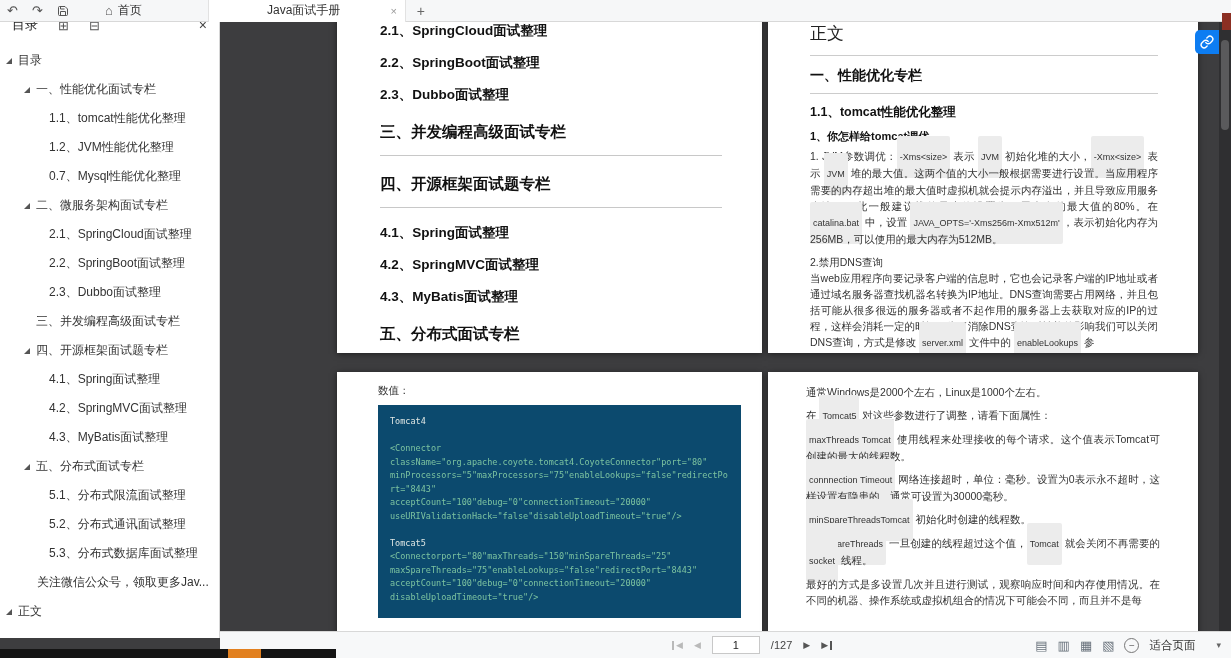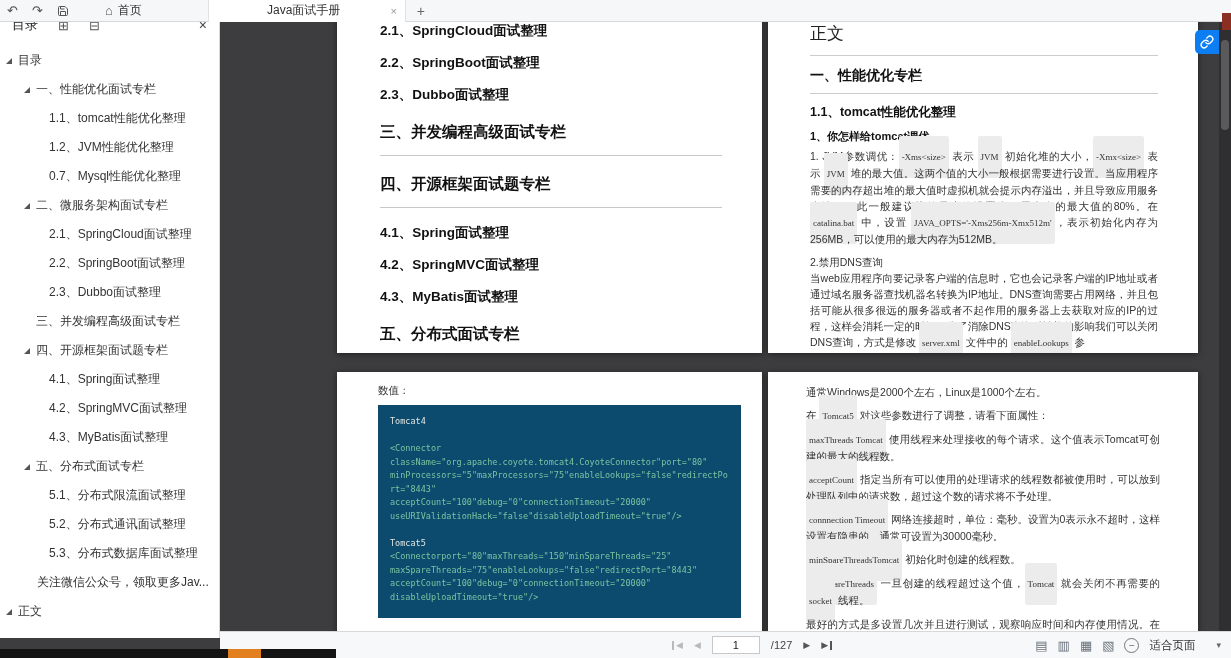--- a/index.html
+++ b/index.html
@@ -47,21 +47,21 @@
   .toc-item { font-weight:bold; font-size:13.5px; color:#111; margin-bottom:14px; }
   .toc-h { font-weight:bold; font-size:15.5px; color:#111; padding-bottom:12px;
            border-bottom:1px solid #c8c8c8; margin:18px 0 16px; }
 
   .doc-title { font-size:17px; color:#222; padding-bottom:10px; border-bottom:1px solid #ccc; margin-bottom:11px; }
   .h1 { font-size:14px; font-weight:bold; color:#111; padding-bottom:8px; border-bottom:1px solid #ccc; margin-bottom:10px; }
   .h2 { font-size:12.5px; font-weight:bold; color:#111; margin-bottom:8px; }
   .h3 { font-size:11px; font-weight:bold; color:#111; margin-bottom:4px; }
   .para { font-size:10.5px; line-height:16px; color:#333; text-align:justify; margin-bottom:7px; }
   .pline { font-size:10.5px; line-height:16px; color:#333; }
-  .chip { font-family:Liberation Serif, serif; font-size:9px; background:#ececec;
+  .chip { font-family:Liberation Sans, sans-serif; font-size:9px; background:#ececec;
           border-radius:2px; padding:16px 3px; color:#333; }
 
   .num-label { font-size:10.5px; color:#333; margin-bottom:7px; }
   .codeblock { width:363px; background:#0c4a6e; padding:10px 12px 14px 12px; }
   .code-line { font-family:"DejaVu Sans Mono",monospace; font-size:8.5px; line-height:13.5px;
                color:#7cc3a0; white-space:pre-wrap; word-break:break-all; min-height:13.5px; }
   .code-head { color:#e0e7e4; }
 
   
   #bottombar { position:absolute; left:220px; right:0; bottom:0; height:27px; background:#f7f8f9;
@@ -234,21 +234,20 @@
         <div class="code-line">maxSpareThreads="75"enableLookups="false"redirectPort="8443"</div>
         <div class="code-line">acceptCount="100"debug="0"connectionTimeout="20000"</div>
         <div class="code-line">disableUploadTimeout="true"/&gt;</div>
       </div>
     </div>
 
     <div class="page" id="page4">
       <p class="para">通常Windows是2000个左右，Linux是1000个左右。</p>
       <p class="para"><span>在 </span><code class="chip">Tomcat5</code><span> 对这些参数进行了调整，请看下面属性：</span></p>
       <p class="para"><code class="chip">maxThreads Tomcat</code><span> 使用线程来处理接收的每个请求。这个值表示Tomcat可创建的最大的线程数。</span></p>
-      <p class="para"><code class="chip">acceptCount</code><span> 指定当所有可以使用的处理请求的线程数都被使用时，可以放到处理队列中的请求数，超过这个数的请求将不予处理。</span></p>
       <p class="para"><code class="chip">connnection Timeout</code><span> 网络连接超时，单位：毫秒。设置为0表示永不超时，这样设置有隐患的。通常可设置为30000毫秒。</span></p>
       <p class="para"><code class="chip">minSpareThreadsTomcat</code><span> 初始化时创建的线程数。</span></p>
       <p class="para"><code class="chip">maxSpareThreads</code><span> 一旦创建的线程超过这个值，</span><code class="chip">Tomcat</code><span> 就会关闭不再需要的 </span><code class="chip">socket</code><span> 线程。</span></p>
       <p class="para">最好的方式是多设置几次并且进行测试，观察响应时间和内存使用情况。在不同的机器、操作系统或虚拟机组合的情况下可能会不同，而且并不是每</p>
     </div>
 
   </div>
 
   <div id="bottombar">
     <div class="nav">

